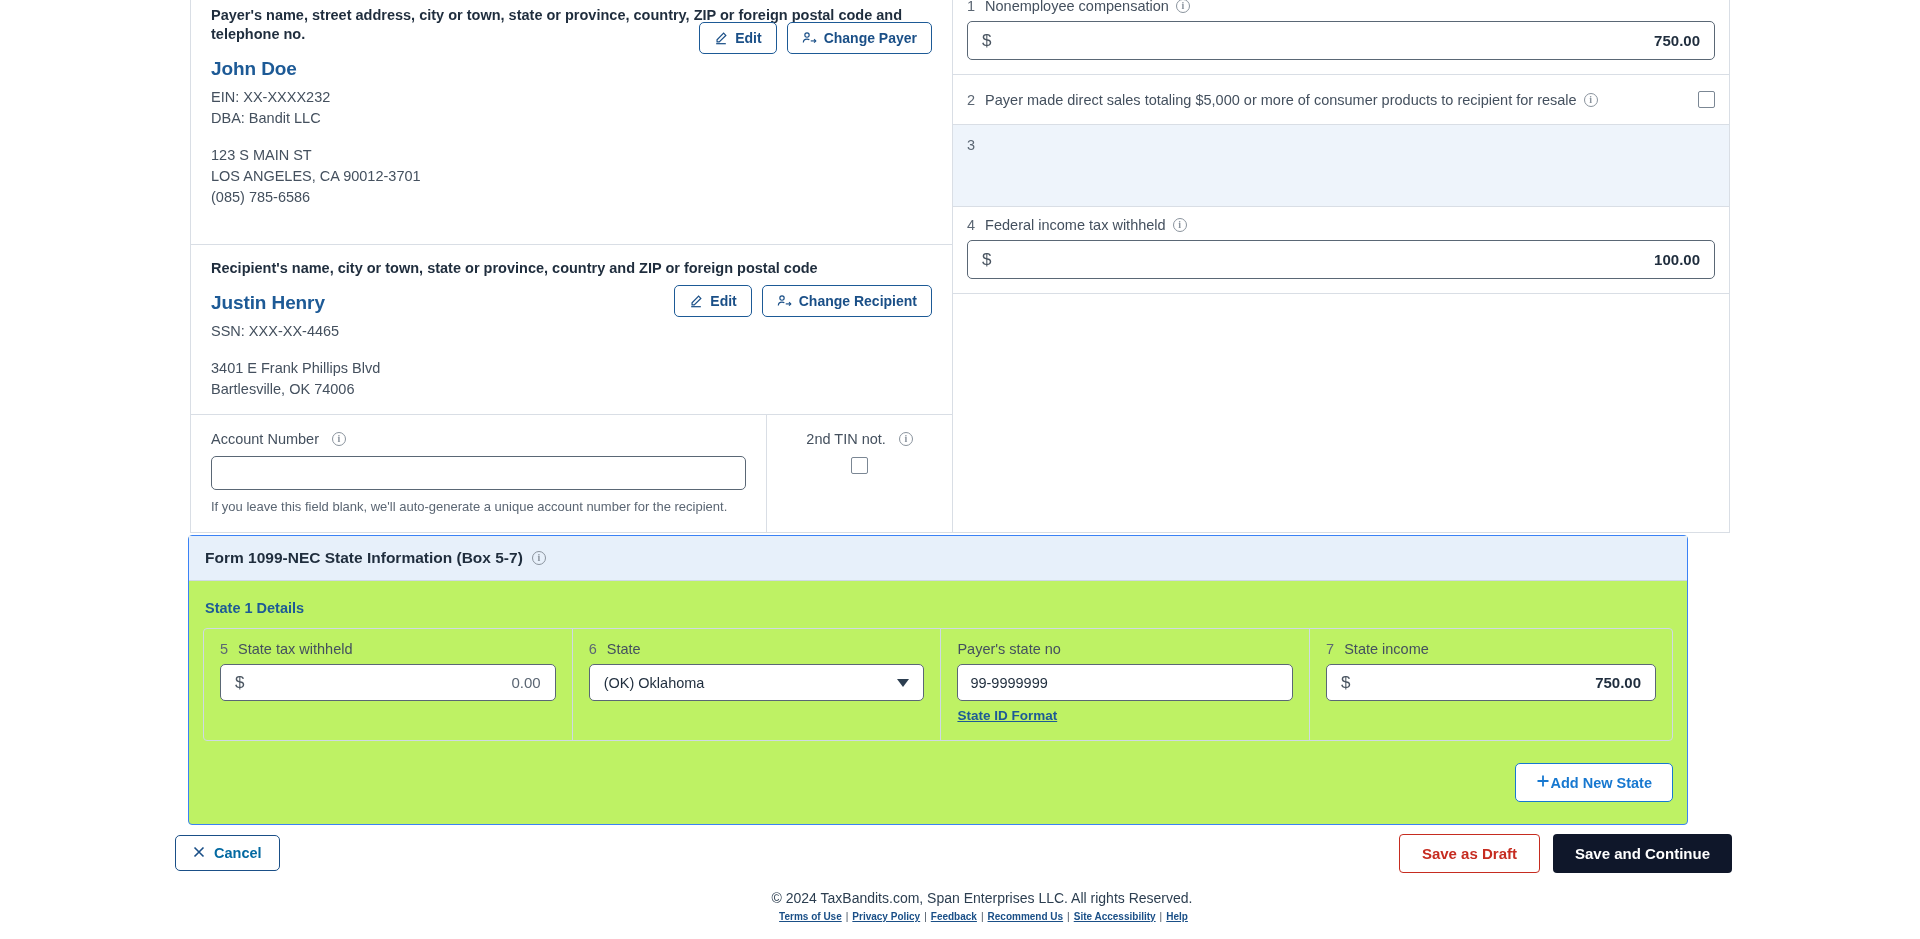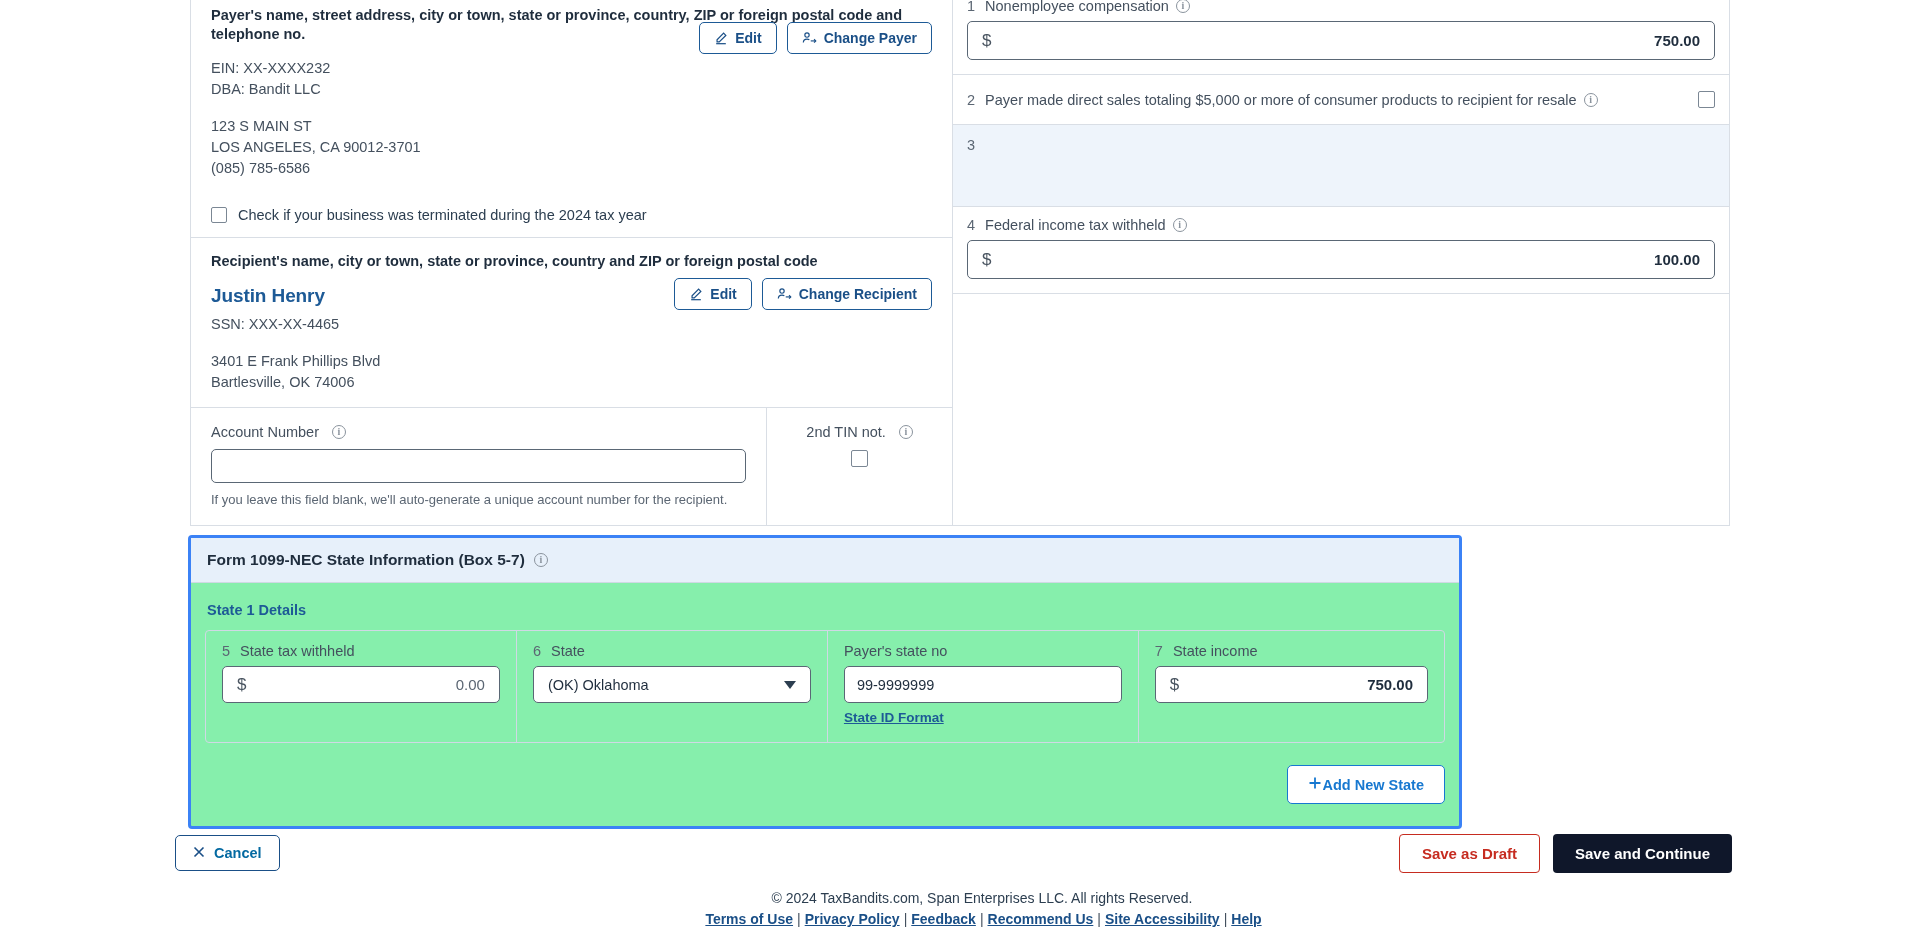--- a/index.html
+++ b/index.html
@@ -203,24 +203,24 @@
     color: #5b6673;
     border-bottom: 1px solid #d9dee5;
   }
   .box-empty { height: 200px; }
 
   
   .state-card {
     position: absolute;
     left: 188px;
     top: 535px;
-    width: 1274px;
-    border: 3px solid #3b82f6;
+    width: 1500px;
+    border: 1px solid #3b82f6;
     border-radius: 4px;
-    background: #86efac;
+    background: #bef264;
   }
   .state-head {
     background: #e7f0fa;
     padding: 13px 16px;
     font-size: 15.5px;
     font-weight: bold;
     color: #1f2d3d;
     display: flex;
     align-items: center;
     gap: 9px;
@@ -377,21 +377,21 @@
     width: 1920px;
     text-align: center;
   }
   .copy {
     font-size: 14px;
     color: #2c3e50;
     margin-bottom: 5px;
     padding-left: 44px;
   }
   .links {
-    font-size: 14px;
+    font-size: 10px;
     color: #1a4f87;
     margin-left: 47px;
   }
   .links a {
     color: #1a4f87;
     text-decoration: underline;
     cursor: pointer;
     font-weight: 600;
   }
   .sep { color: #44505e; margin: 0 4px; font-weight: normal; text-decoration: none; }
@@ -424,33 +424,30 @@
                 <circle cx="6" cy="4.5" r="2.6"></circle>
                   <path d="M1.6 13.5c0-2.6 2-4.2 4.4-4.2 1 0 2 .3 2.8.8"></path>
                 <path d="M10.5 11.5h6"></path>
                   <path d="M14.5 9.5l2 2-2 2"></path>
               </svg>
             </span>
             <span>Change Payer</span>
           </button>
         </div>
 
+        <div class="entity-name">John Doe</div>
         <div class="entity-line">EIN: XX-XXXX232</div>
         <div class="entity-line">DBA: Bandit LLC</div>
         <div class="entity-gap"></div>
         <div class="entity-line">123 S MAIN ST</div>
         <div class="entity-line">LOS ANGELES, CA 90012-3701</div>
         <div class="entity-line">(085) 785-6586</div>
 
         <div style="height:22px;"></div>
 
-        <div class="check-row">
-          <span class="cbox"></span>
-          <span class="check-label">Check if your business was terminated during the 2024 tax year</span>
-        </div>
       </div>
 
       <div class="blk" style="position:relative;">
         <div class="caption">Recipient's name, city or town, state or province, country and ZIP or foreign postal code</div>
 
         <div class="btn-row" style="right:20px; top:40px;">
           <button class="btn-outline-blue">
             <span>
               <svg width="14" height="14" viewBox="0 0 16 16" fill="none" stroke="#1a4f87" stroke-width="1.4">
                 <path d="M11 2.5l2.5 2.5-7.5 7.5H3.5V10z"></path>

